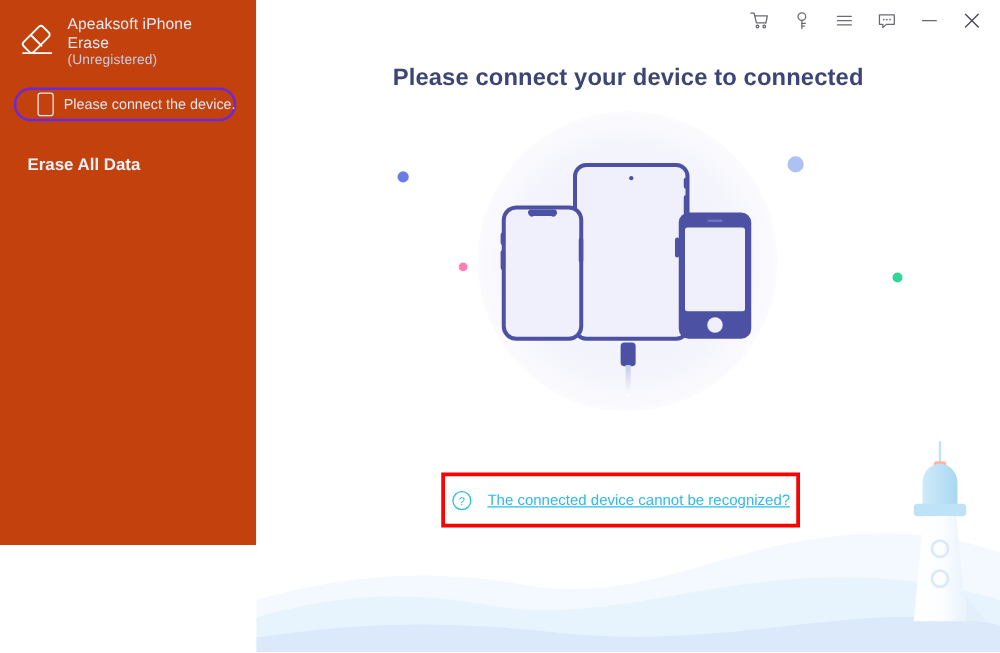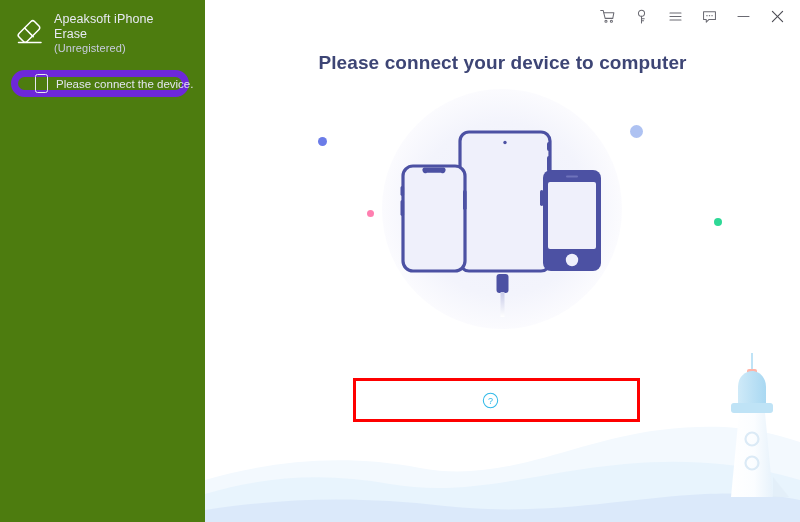--- a/index.html
+++ b/index.html
@@ -5,39 +5,39 @@
   html,body{margin:0;padding:0;}
   body{
     width:800px;height:522px;overflow:hidden;
     font-family:"Liberation Sans", sans-serif;
     background:#ffffff;
   }
   .app{position:relative;width:800px;height:522px;overflow:hidden;background:#fff;}
 
   
   .sidebar{
-    position:absolute;left:0;top:0;width:205px;height:522px;
-    background:#4d7c0f;
+    position:absolute;left:0;top:0;width:205px;height:436px;
+    background:#c2410c;
     box-sizing:border-box;
     padding-left:11px;
   }
   .brand{
     position:absolute;left:0;top:10px;width:205px;height:48px;
     display:flex;align-items:flex-start;padding-left:10px;box-sizing:border-box;
   }
   .brand-icon{width:38px;height:38px;flex:0 0 38px;margin-top:2px;}
   .brand-text{
     margin-left:6px;color:#e8eaf4;font-size:12.5px;line-height:14.5px;
     padding-top:2px;letter-spacing:.1px;
   }
   .brand-text .unreg{color:#c9cce0;font-size:11px;display:block;line-height:14px;}
 
   .connect-btn{
     position:absolute;left:11px;top:70px;width:178px;height:27px;
-    border:7px solid #6d28d9;border-radius:14px;
+    border:2px solid #6d28d9;border-radius:14px;
     display:flex;align-items:center;box-sizing:border-box;
     background:transparent;padding-left:9px;
   }
   .phone-ico{width:11px;height:17px;border:1.4px solid #e6e8f2;border-radius:2.5px;flex:0 0 11px;}
   .connect-btn span{color:#e4e6f1;font-size:11.5px;margin-left:8px;white-space:nowrap;}
 
   .nav{position:absolute;left:0;top:110px;width:205px;}
   .nav-item{
     position:relative;height:42px;display:flex;align-items:center;
     padding-left:22px;box-sizing:border-box;color:#f0f1f8;
@@ -105,20 +105,23 @@
         <span class="unreg">(Unregistered)</span>
       </div>
     </div>
 
     <div class="connect-btn">
       <span class="phone-ico"></span>
       <span>Please connect the device.</span>
     </div>
 
     <div class="nav">
+      <div class="nav-item">
+        <span>Erase All Data</span>
+      </div>
     </div>
   </div>
 
   <div class="main">
 
     <div class="waves">
       <svg viewBox="0 0 595 120" width="595" height="120" preserveAspectRatio="none">
         <path d="M0,78 C70,58 140,52 215,66 C300,82 370,38 455,28 C520,20 560,28 595,40 L595,120 L0,120 Z" fill="#f3f9fe"></path>
         <path d="M0,92 C60,74 120,70 185,82 C265,96 330,70 420,62 C500,55 555,66 595,78 L595,120 L0,120 Z" fill="#e8f4fd"></path>
         <path d="M0,108 C80,96 150,94 240,104 C340,115 420,96 500,92 C545,90 575,94 595,98 L595,120 L0,120 Z" fill="#dbe9fa"></path>
@@ -205,21 +208,21 @@
       <div class="tb-btn">
         <svg viewBox="0 0 20 20" width="17" height="17">
           <g stroke="#4a4a52" stroke-width="1.3" stroke-linecap="round">
             <path d="M4 4 L16 16"></path>
             <path d="M16 4 L4 16"></path>
           </g>
         </svg>
       </div>
     </div>
 
-    <div class="headline">Please connect your device to computer</div>
+    <div class="headline">Please connect your device to connected</div>
 
     <div class="illus">
       <svg viewBox="0 0 595 270" width="595" height="270">
         <defs>
           <radialGradient id="circG" cx="50%" cy="50%" r="50%">
             <stop offset="0%" stop-color="#eff1fb"></stop>
             <stop offset="72%" stop-color="#f3f4fc"></stop>
             <stop offset="100%" stop-color="#fbfbfe"></stop>
           </radialGradient>
           <linearGradient id="cableFade" x1="0" y1="0" x2="0" y2="1">
@@ -270,16 +273,17 @@
     <div class="dot" style="left:509px;top:218px;width:8px;height:8px;background:#2ed896;"></div>
 
     <div class="redbox"></div>
     <div class="linkrow">
       <span class="qmark">
         <svg viewBox="0 0 18 18" width="17" height="17">
           <circle cx="9" cy="9" r="7.6" fill="none" stroke="#30b9e8" stroke-width="1.1"></circle>
           <text x="9" y="12.6" text-anchor="middle" font-family="'Liberation Sans', sans-serif" font-size="9.5" fill="#30b9e8">?</text>
         </svg>
       </span>
+      <span class="helplink">The connected device cannot be recognized?</span>
     </div>
 
   </div>
 </div>
 
 </body></html>

